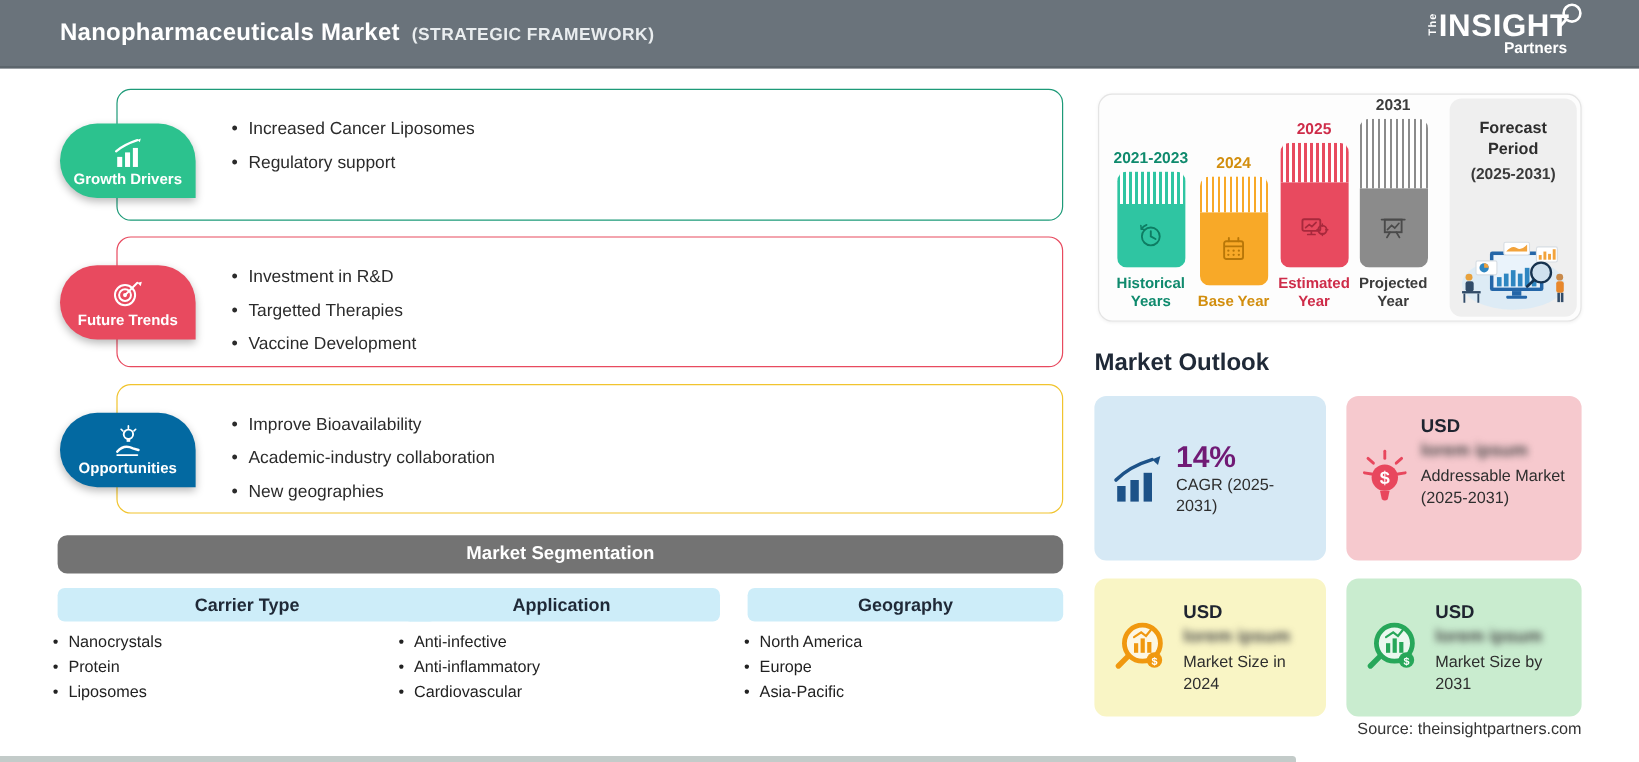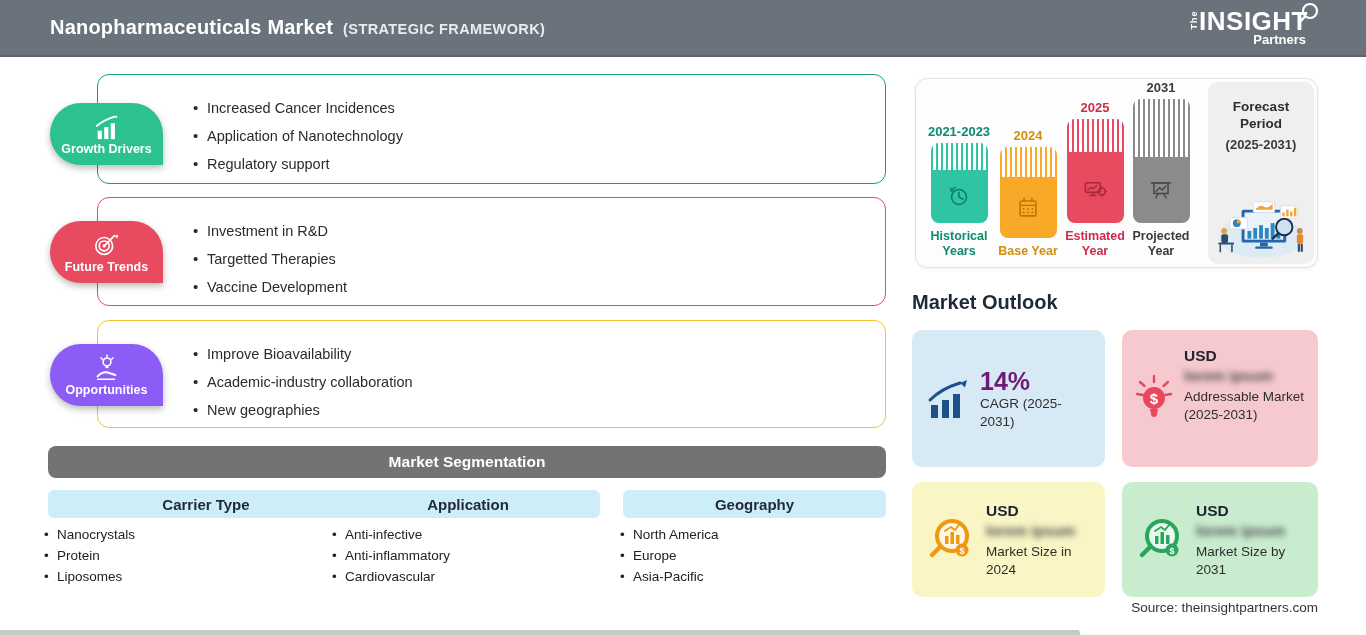--- a/index.html
+++ b/index.html
@@ -24,21 +24,21 @@
   .fw-box.b0 { top:74px;  height:110px; border:1.5px solid #1D9A78; }
   .fw-box.b1 { top:197px; height:109px; border:1.5px solid #E84A5F; }
   .fw-box.b2 { top:320px; height:108px; border:1.5px solid #F1C42E; }
   .fw-list { list-style:none; padding:19px 0 0 95px; }
   .fw-list li { font-size:14.5px; color:#2B2B2B; line-height:28px; position:relative; padding-left:14px; }
   .fw-list li::before { content:"•"; position:absolute; left:0; top:0; color:#2B2B2B; font-size:15px; }
 
   .badge { position:absolute; left:50px; width:113px; height:62px; border-radius:32px 32px 0 32px; box-shadow:0 3px 7px rgba(0,0,0,.28); display:flex; flex-direction:column; align-items:center; justify-content:center; gap:1px; z-index:3; }
   .badge.g0 { top:103px;  background:#2CC28E; }
   .badge.g1 { top:221px; background:#E84A5F; }
-  .badge.g2 { top:344px; background:#8b5cf6; }
+  .badge.g2 { top:344px; background:#0369a1; }
   .badge-label { color:#ffffff; font-size:12.5px; font-weight:bold; white-space:nowrap; }
 
   
   .seg-bar { position:absolute; left:48px; top:446px; width:838px; height:32px; background:#737373; border-radius:8px; display:flex; align-items:center; justify-content:center; }
   .seg-bar-title { color:#ffffff; font-size:15.5px; font-weight:bold; }
   .seg-chip { position:absolute; top:490px; height:28px; background:#CDEDF9; border-radius:6px; display:flex; align-items:center; justify-content:center; }
   .seg-chip.c0 { left:48px;  width:316px; }
   .seg-chip.c1 { left:336px; width:264px; }
   .seg-chip.c2 { left:623px; width:263px; }
   .seg-chip-label { font-size:15px; font-weight:bold; color:#1F2937; }
@@ -113,22 +113,21 @@
           <circle cx="14" cy="9" r="7" fill="none" stroke="#ffffff" stroke-width="2.2"></circle>
           <line x1="9" y1="14.5" x2="4" y2="20" stroke="#ffffff" stroke-width="2.4" stroke-linecap="round"></line>
         </svg>
       </div>
       <div class="logo-partners">Partners</div>
     </div>
   </div>
 
   <div class="fw-box b0">
     <ul class="fw-list">
-      <li>Increased Cancer Incidences</li>
-      <li>Application of Nanotechnology</li>
+      <li>Increased Cancer Liposomes</li>
       <li>Regulatory support</li>
     </ul>
   </div>
   <div class="badge g0">
     <svg width="30" height="28" viewBox="0 0 32 30">
       <path d="M5 14 C12 8 18 6 24 4" fill="none" stroke="#ffffff" stroke-width="2" stroke-linecap="round"></path>
       <path d="M24 4 l3 -1.5 -0.8 3.4 Z" fill="#ffffff"></path>
       <rect x="6" y="19" width="4.5" height="9" fill="#ffffff"></rect>
       <rect x="13" y="15" width="4.5" height="13" fill="#ffffff"></rect>
       <rect x="20" y="11" width="4.5" height="17" fill="#ffffff"></rect>

